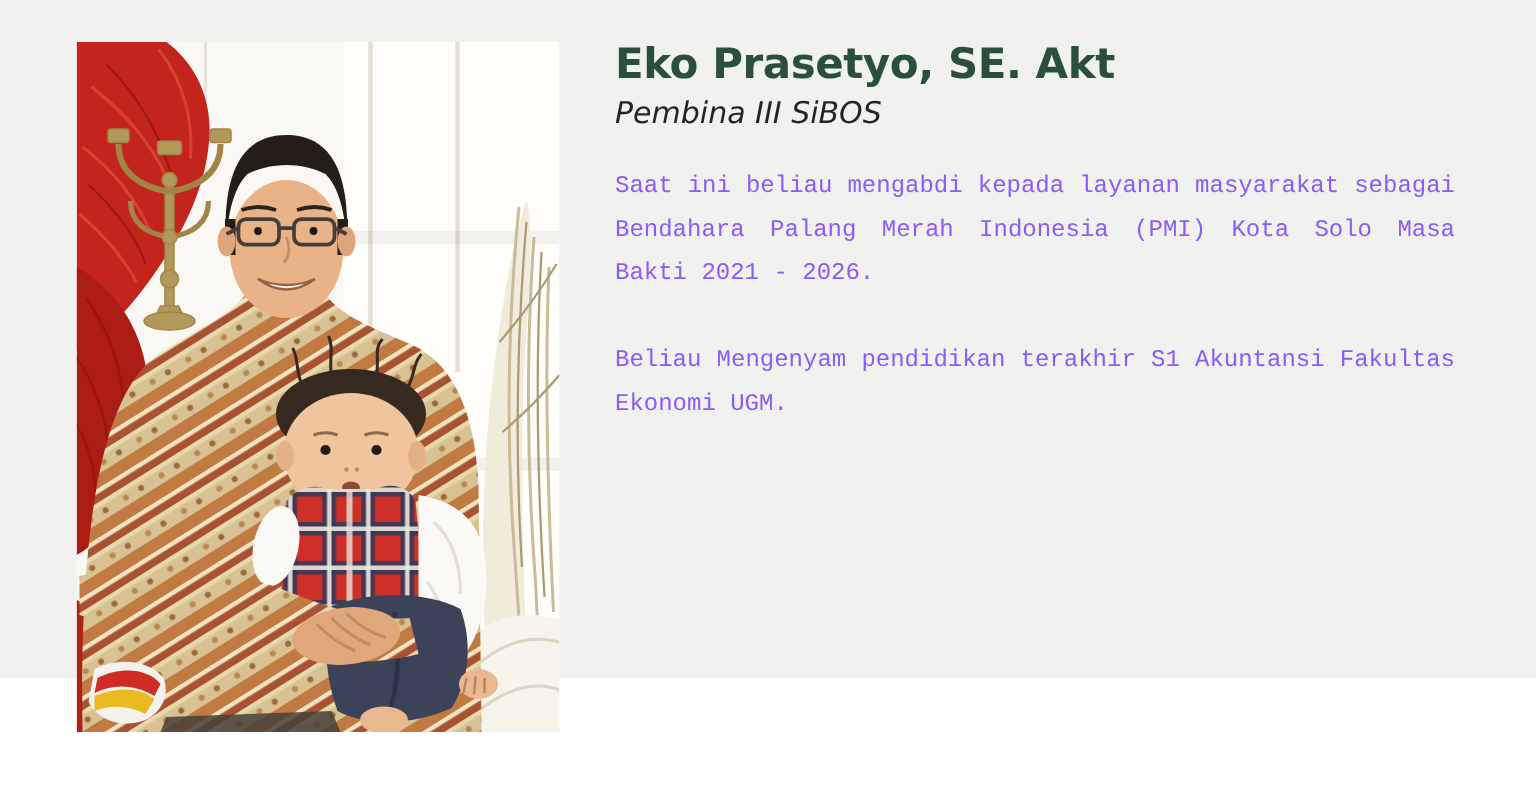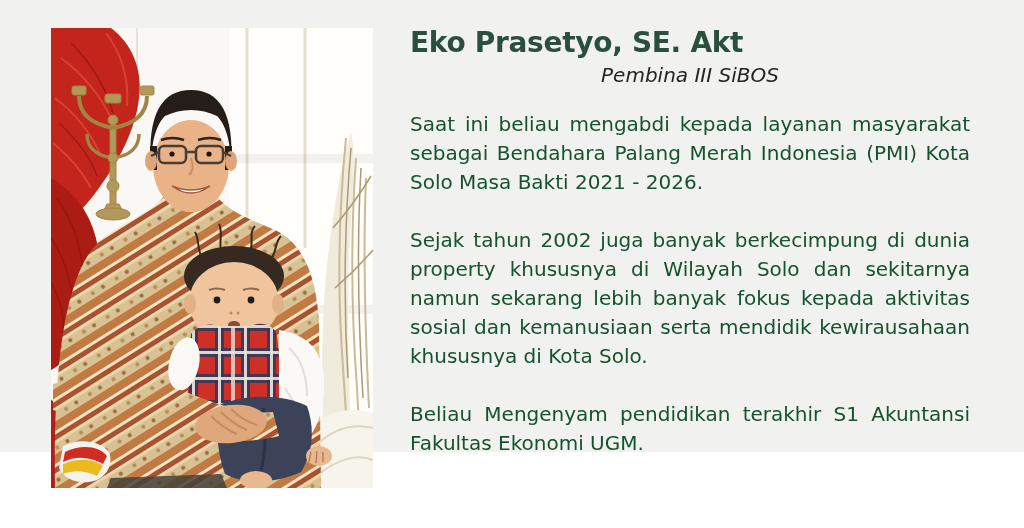--- a/index.html
+++ b/index.html
@@ -17,26 +17,25 @@
   .content {
     position:absolute; left:410px; top:26px; width:560px;
   }
   .name {
     margin:0; font-size:28px; line-height:34px; font-weight:bold;
     color:#2a4f3d; letter-spacing:-0.3px;
   }
   .role {
     margin:2px 0 0 0; font-style:italic; font-size:20px; line-height:26px;
     color:#242424;
-    text-align:center;
   }
   .bio { margin-top:22px; }
   .bio p {
-    margin:0 0 29px 0; font-size:20px; line-height:29px;
-    text-align:justify; color:#14532d;
+    margin:0 0 29px 0; font-size:16px; line-height:29px;
+    text-align:justify; color:#8b5cf6;font-family:Liberation Mono, monospace;
   }
   .bio p:last-child { margin-bottom:4px; }
 </style>
 </head>
 <body>
 
 <div class="section">
 
   <figure class="photo">
     <svg viewBox="0 0 322 460" preserveAspectRatio="none" xmlns="http://www.w3.org/2000/svg" role="img">
@@ -217,18 +216,17 @@
 
       <path d="M60,450 L170,446 L176,460 L56,460 Z" fill="#45413a" opacity="0.85"></path>
     </svg>
   </figure>
 
   <div class="content">
     <h1 class="name">Eko Prasetyo, SE. Akt</h1>
     <p class="role">Pembina III SiBOS</p>
     <div class="bio">
       <p>Saat ini beliau mengabdi kepada layanan masyarakat sebagai Bendahara Palang Merah Indonesia (PMI) Kota Solo Masa Bakti 2021 - 2026.</p>
-      <p>Sejak tahun 2002 juga banyak berkecimpung di dunia property khususnya di Wilayah Solo dan sekitarnya namun sekarang lebih banyak fokus kepada aktivitas sosial dan kemanusiaan serta mendidik kewirausahaan khususnya di Kota Solo.</p>
       <p>Beliau Mengenyam pendidikan terakhir S1 Akuntansi Fakultas Ekonomi UGM.</p>
     </div>
   </div>
 
 </div>
 
 </body></html>

